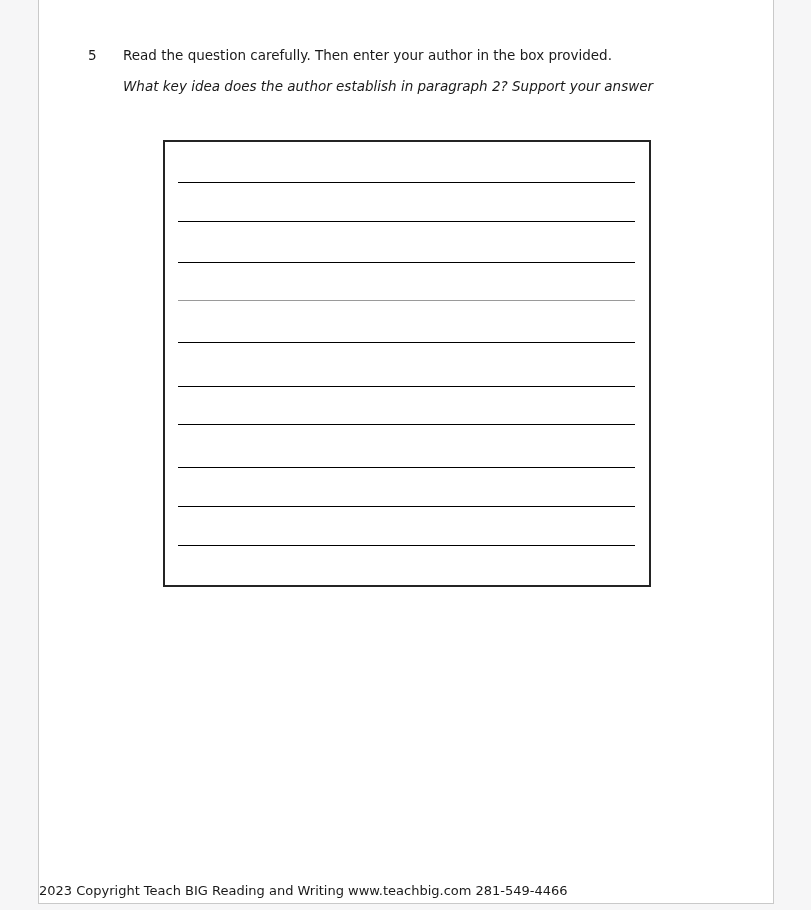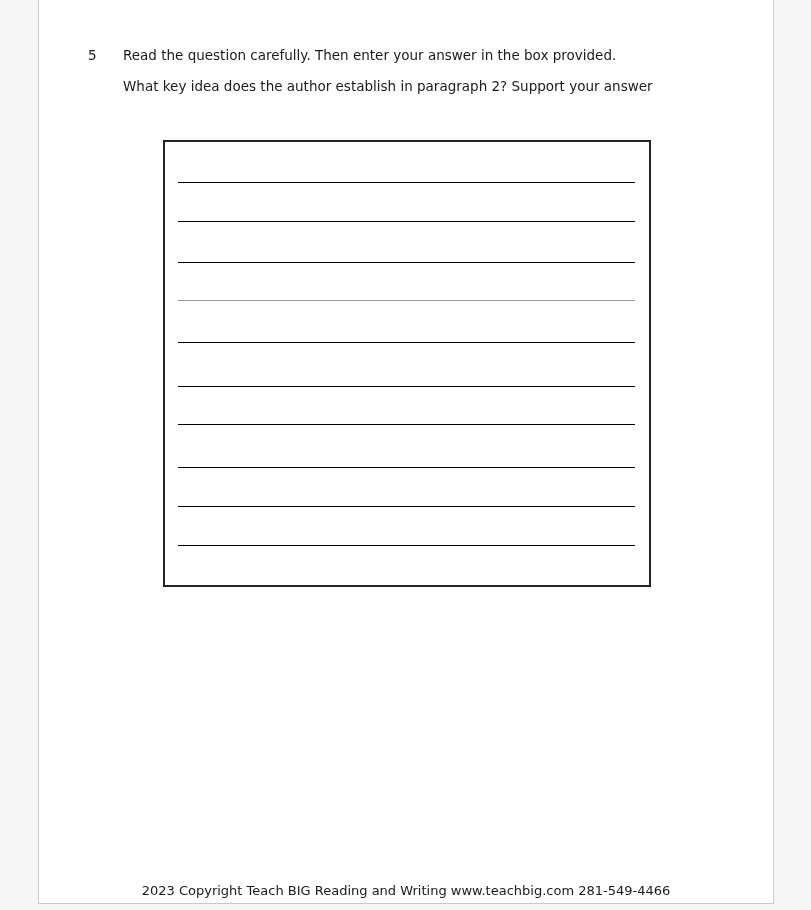--- a/index.html
+++ b/index.html
@@ -46,20 +46,21 @@
     color: #1a1a1a;
     white-space: nowrap;
   }
   .question-text {
     position: absolute;
     left: 84px;
     top: 78px;
     font-size: 13.5px;
     line-height: 17.5px;
     color: #1a1a1a;
+    font-style: italic;
   }
   .question-text .qline {
     display: block;
     white-space: nowrap;
   }
   .answer-box {
     position: absolute;
     left: 124px;
     top: 140px;
     width: 488px;
@@ -85,36 +86,35 @@
   .r6  { top: 244px; }
   .r7  { top: 282px; }
   .r8  { top: 325px; }
   .r9  { top: 364px; }
   .r10 { top: 403px; }
   .footer {
     position: absolute;
     left: 0;
     top: 883px;
     width: 100%;
-    text-align: center;
     font-size: 13px;
     line-height: 16px;
     color: #1a1a1a;
     white-space: nowrap;
   }
 </style>
 </head>
 <body>
 
 <div class="viewport">
   <div class="page">
 
     <span class="question-number">5</span>
 
-    <span class="question-prompt">Read the question carefully. Then enter your answer in the box provided.</span>
+    <span class="question-prompt">Read the question carefully. Then enter your author in the box provided.</span>
 
     <div class="question-text">
       <span class="qline">What key idea does the author establish in paragraph 2? Support your answer</span>
     </div>
 
     <div class="answer-box">
       <div class="rule r1"></div>
       <div class="rule r2"></div>
       <div class="rule r3"></div>
       <div class="rule r4 light"></div>

